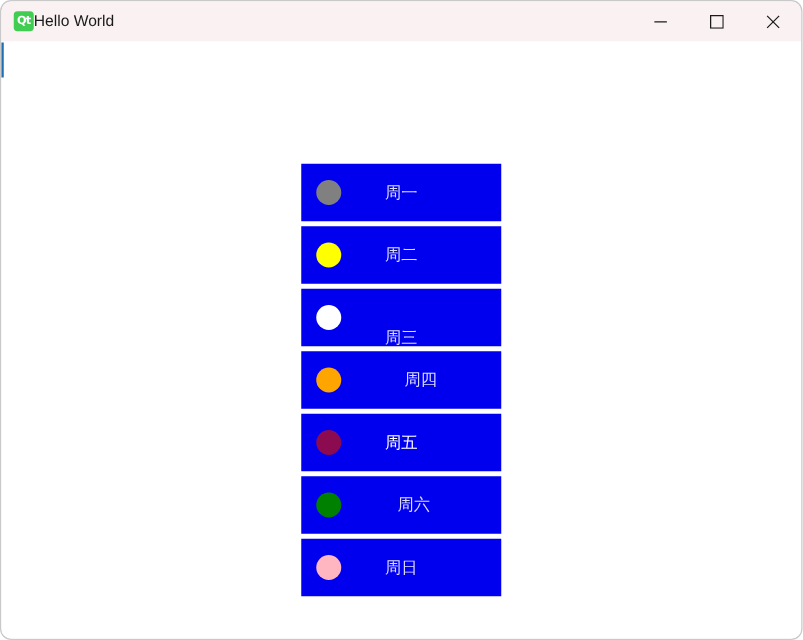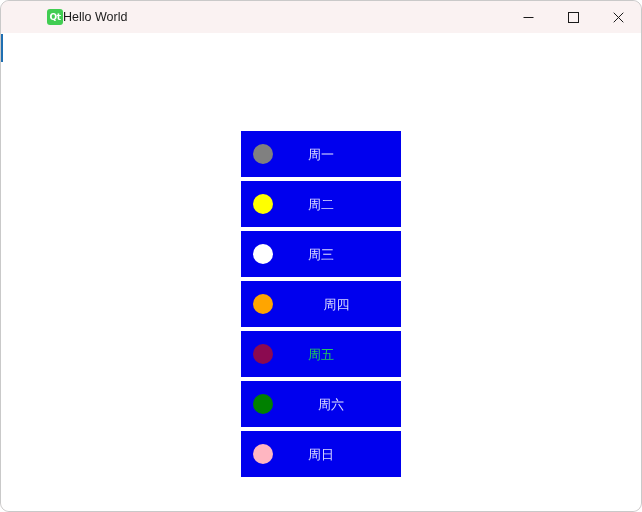--- a/index.html
+++ b/index.html
@@ -32,21 +32,20 @@
   
   #title-bar {
     height: 32px;
     flex: 0 0 32px;
     background: #faf2f2;
     display: flex;
     align-items: center;
     position: relative;
     border-top-left-radius: 8px;
     border-top-right-radius: 8px;
-    padding-left: 36px;
   }
   #app-icon {
     width: 16px;
     height: 16px;
     margin-left: 10px;
     border-radius: 3px;
     background: #41cd52;
     position: relative;
     flex: 0 0 16px;
     display: flex;
@@ -176,31 +175,31 @@
     <div id="left-edge-accent"></div>
     <div id="button-stack">
         <div class="day-button" style="background: rgb(0, 0, 238);">
           <span class="day-dot" style="background: rgb(128, 128, 128);"></span>
           <span class="day-label" style="color: rgb(220, 220, 255);">周一</span>
         </div>
         <div class="day-button" style="background: rgb(0, 0, 238);">
           <span class="day-dot" style="background: rgb(255, 255, 0);"></span>
           <span class="day-label" style="color: rgb(220, 220, 255);">周二</span>
         </div>
-        <div class="day-button" style="background: rgb(0, 0, 238);">
+        <div class="day-button" style="background: rgb(0, 0, 238); align-items: flex-end;">
           <span class="day-dot" style="background: rgb(255, 255, 255);"></span>
           <span class="day-label" style="color: rgb(220, 220, 255);">周三</span>
         </div>
         <div class="day-button" style="background: rgb(0, 0, 238);">
           <span class="day-dot" style="background: rgb(255, 165, 0);"></span>
           <span class="day-label" style="color: rgb(220, 220, 255); margin-left: 31px;">周四</span>
         </div>
         <div class="day-button" style="background: rgb(0, 0, 238);">
           <span class="day-dot" style="background: rgb(139, 10, 80);"></span>
-          <span class="day-label" style="color: #22c55e;">周五</span>
+          <span class="day-label" style="color: #ffffff;">周五</span>
         </div>
         <div class="day-button" style="background: rgb(0, 0, 238); padding-left: 20px;">
           <span class="day-dot" style="background: rgb(0, 128, 0);"></span>
           <span class="day-label" style="color: rgb(220, 220, 255);">周六</span>
         </div>
         <div class="day-button" style="background: rgb(0, 0, 238);">
           <span class="day-dot" style="background: rgb(255, 182, 193);"></span>
           <span class="day-label" style="color: rgb(220, 220, 255);">周日</span>
         </div>
       </div>

